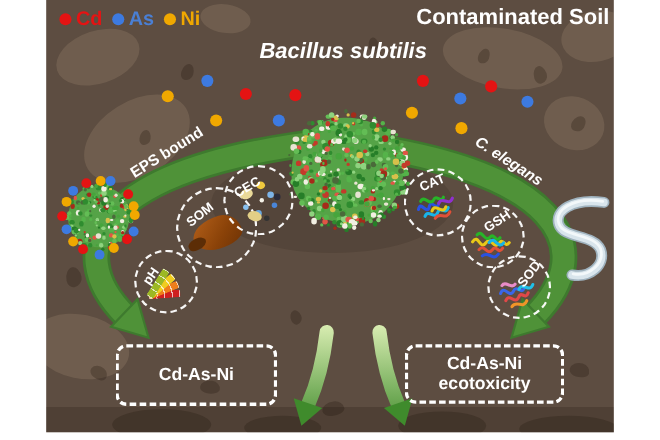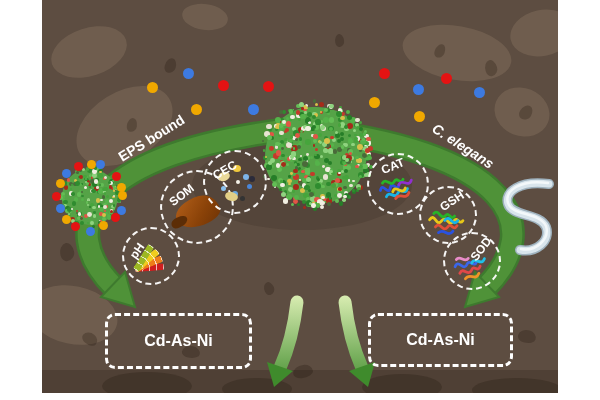--- a/index.html
+++ b/index.html
@@ -138,20 +138,36 @@
       <g>
         <path d="M255 302 C252 328 246 350 238 368" fill="none" stroke="url(#gdown)" stroke-width="13" stroke-linecap="round"></path>
         <polygon points="232,387 225,362 251,371" fill="#3f8b2c"></polygon>
       </g>
       <g>
         <path d="M303 302 C306 328 312 350 320 368" fill="none" stroke="url(#gdown)" stroke-width="13" stroke-linecap="round"></path>
         <polygon points="326,387 333,362 307,371" fill="#3f8b2c"></polygon>
       </g>
     </svg>
 
+    <div class="legend">
+      <span class="item">
+        <i class="dot d-cd"></i>
+        <span class="c-cd">Cd</span>
+      </span>
+      <span class="item">
+        <i class="dot d-as"></i>
+        <span class="c-as">As</span>
+      </span>
+      <span class="item">
+        <i class="dot d-ni"></i>
+        <span class="c-ni">Ni</span>
+      </span>
+    </div>
+    <div class="scene-title">Contaminated Soil</div>
+    <div class="organism">Bacillus subtilis</div>
 
     <div id="molecule" class="speckle-ball">
       <div class="ball-base"></div>
     <i class="spk" style="left: 58.7px; top: 47.8px; width: 2.8px; height: 2.8px; background: rgb(165, 43, 26);"></i>
         <i class="spk" style="left: 38.5px; top: 58.5px; width: 4.4px; height: 4.4px; background: rgb(70, 165, 60);"></i>
         <i class="spk" style="left: 51px; top: 22px; width: 5.6px; height: 5.6px; background: rgb(38, 126, 40);"></i>
         <i class="spk" style="left: 49.4px; top: 96.9px; width: 5.4px; height: 5.4px; background: rgb(70, 165, 60);"></i>
         <i class="spk" style="left: 80.6px; top: 36.7px; width: 5.2px; height: 5.2px; background: rgb(38, 126, 40);"></i>
         <i class="spk" style="left: 78.9px; top: 83.2px; width: 2.5px; height: 2.5px; background: rgb(99, 189, 85);"></i>
         <i class="spk" style="left: 86.2px; top: 26.4px; width: 5.3px; height: 5.3px; background: rgb(143, 211, 127);"></i>
@@ -841,15 +857,16 @@
       <path d="M57 9 C28 5 12 17 16 29 C20 42 48 38 54 52 C59 66 44 78 28 75" fill="none" stroke="#d9e5ec" stroke-width="7" stroke-linecap="round"></path>
       <path d="M56 8 C28 4 12 16 16 28 C20 41 48 37 54 51 C58 64 44 77 29 74" fill="none" stroke="#f3f8fa" stroke-width="2.5" stroke-linecap="round"></path>
     </svg>
 
 
     <div class="outcome" id="out-left">
       <span>Cd-As-Ni</span>
     </div>
     <div class="outcome" id="out-right">
       <span>Cd-As-Ni</span>
+      <span>ecotoxicity</span>
     </div>
   </div>
 </div>
 
 </body></html>

